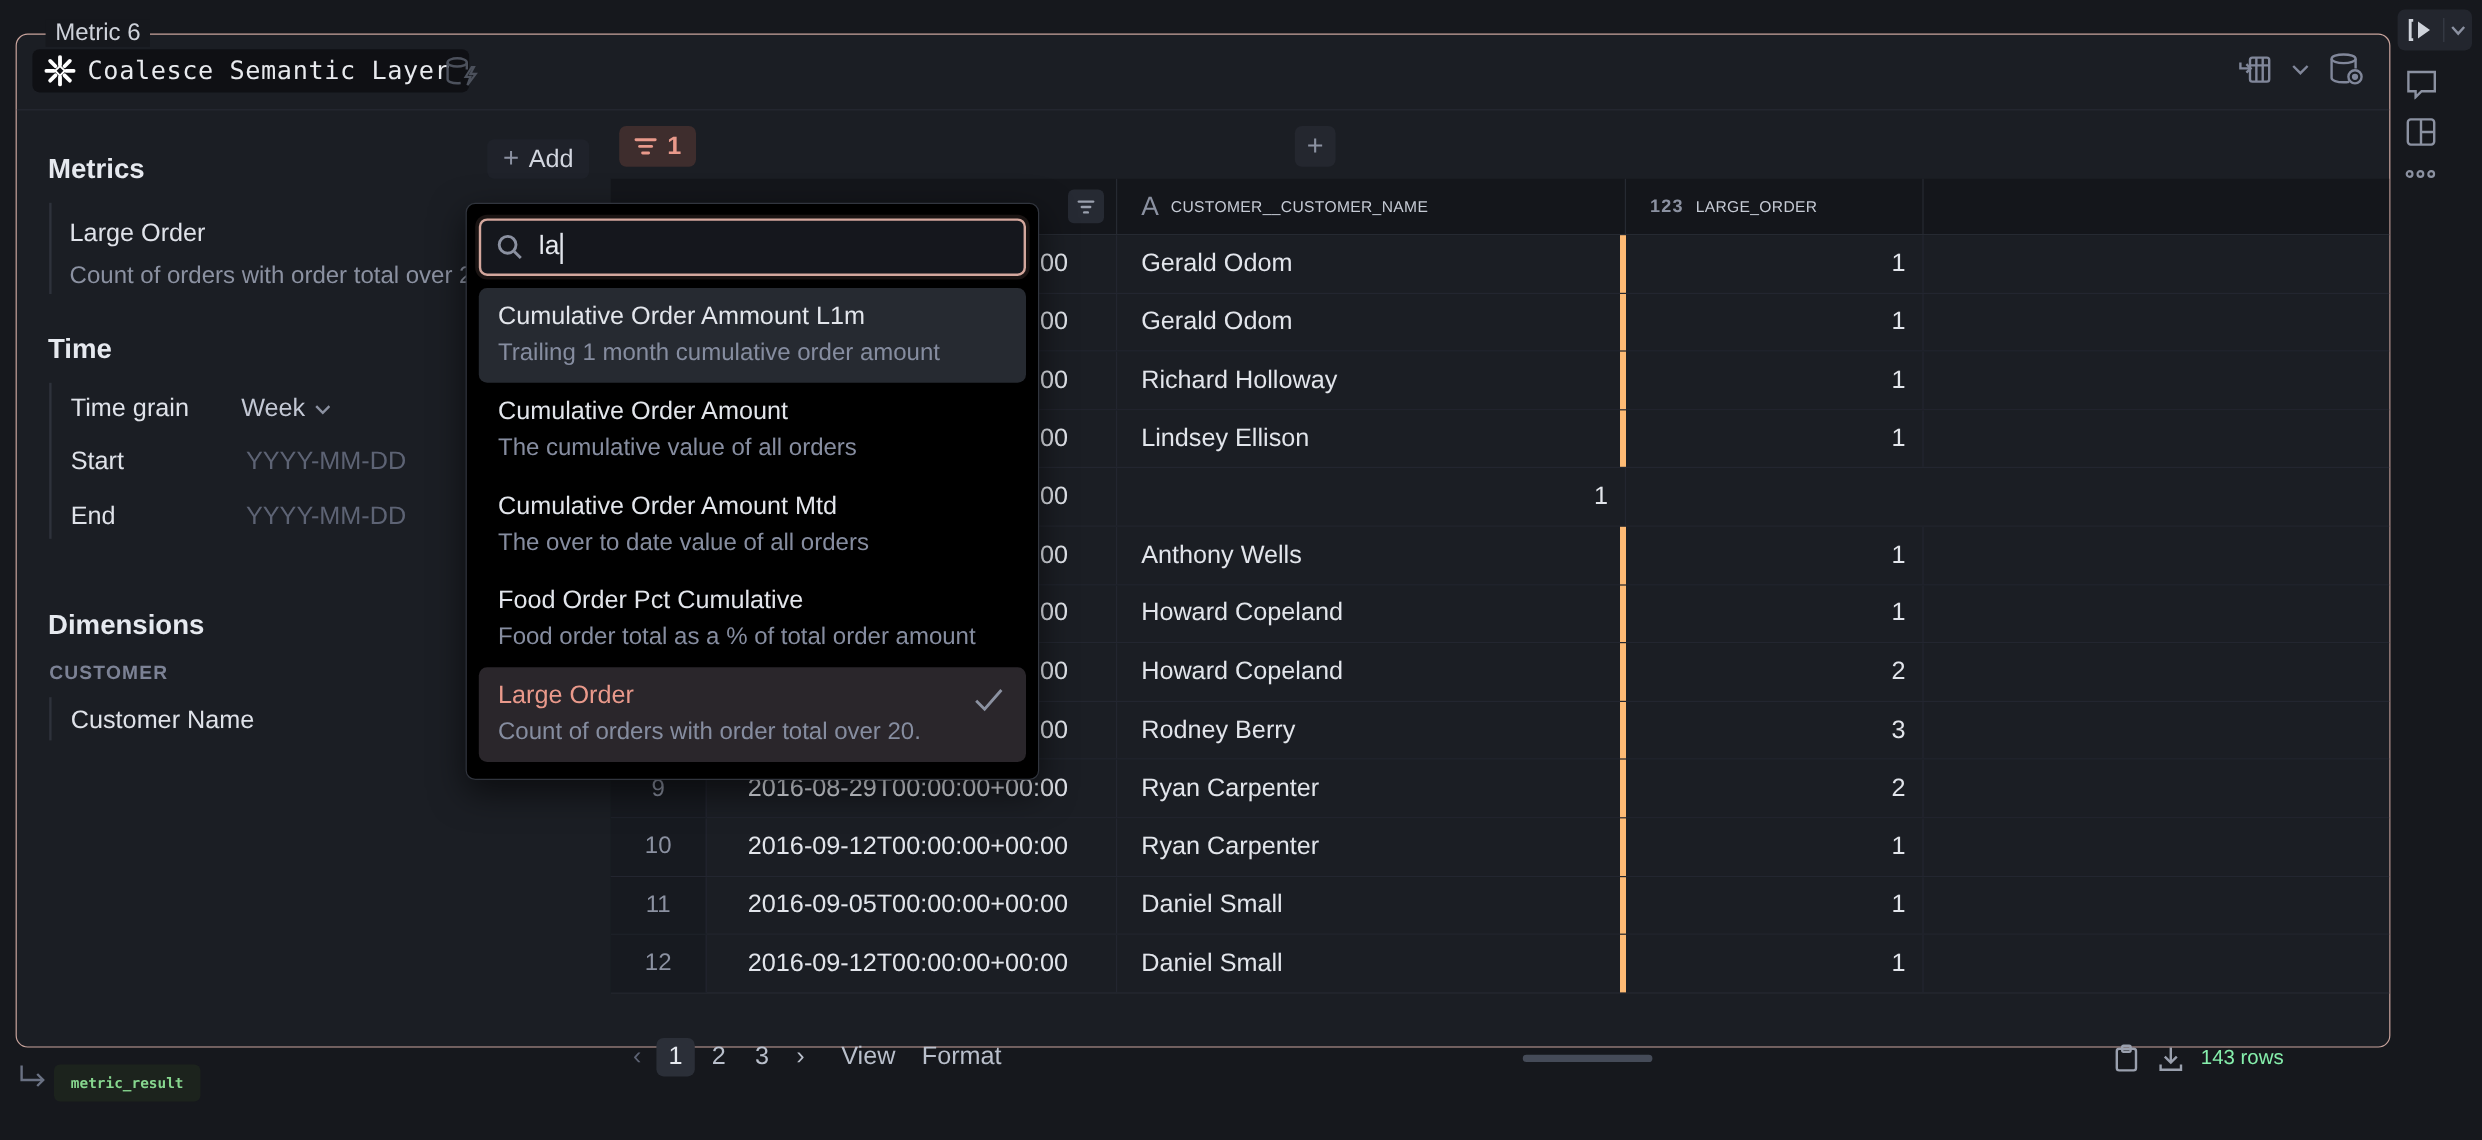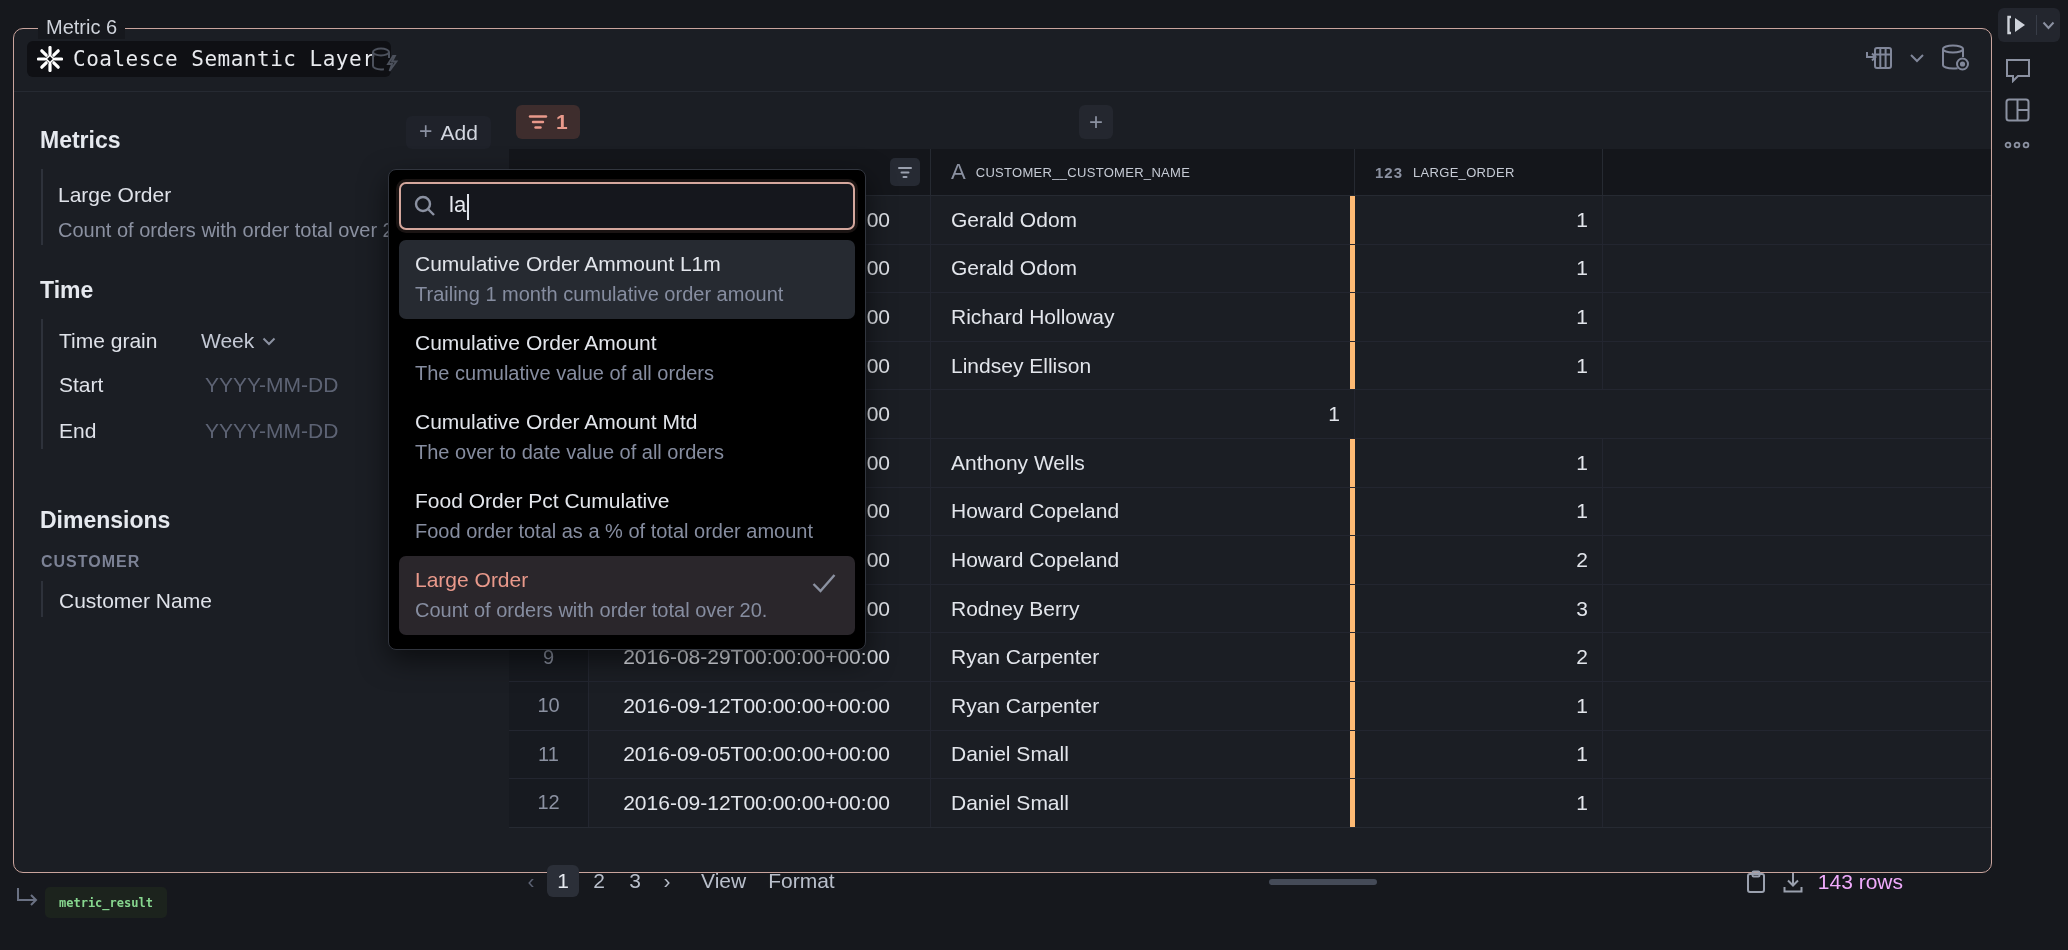--- a/index.html
+++ b/index.html
@@ -92,21 +92,21 @@
   .cval { justify-content:flex-end; padding-right:14px; border-right:1px solid #232630; }
 
   
   .pager { position:absolute; left:505px; top:836px; display:flex; align-items:center; gap:4px; font-size:21px; color:#b9bfcb; }
   .pg { min-width:32px; height:32px; display:flex; align-items:center; justify-content:center; border-radius:6px; cursor:pointer; }
   .pg.active { background:#2b2f38; color:#e6e9ef; }
   .nav-chev { width:24px; height:32px; display:flex; align-items:center; justify-content:center; cursor:pointer; }
   .nav-chev.prev { color:#5d6374; }
   .pager-link { margin-left:18px; cursor:pointer; color:#b9bfcb; }
   .hscroll { position:absolute; left:1255px; top:850px; width:108px; height:6px; background:#454b58; border-radius:3px; cursor:pointer; }
-  .rows-info { position:absolute; right:88px; top:840px; display:flex; align-items:center; gap:13px; color:#f0abfc; font-size:21px; }
+  .rows-info { position:absolute; right:88px; top:840px; display:flex; align-items:center; gap:13px; color:#86efac; font-size:17px; }
   .rows-info .ic { color:#9aa0ae; cursor:pointer; display:flex; }
 
   
   .dropdown {
     position:absolute; left:388px; top:153px; width:478px; height:481px;
     background:#000000; border:1px solid #31353e; border-radius:8px;
     box-shadow:0 10px 28px rgba(0,0,0,0.55); z-index:20; padding:12px 10px;margin-top:16px;
   }
   .search-box {
     height:48px; border:2px solid #d4a79d; border-radius:7px; background:#15171d;

